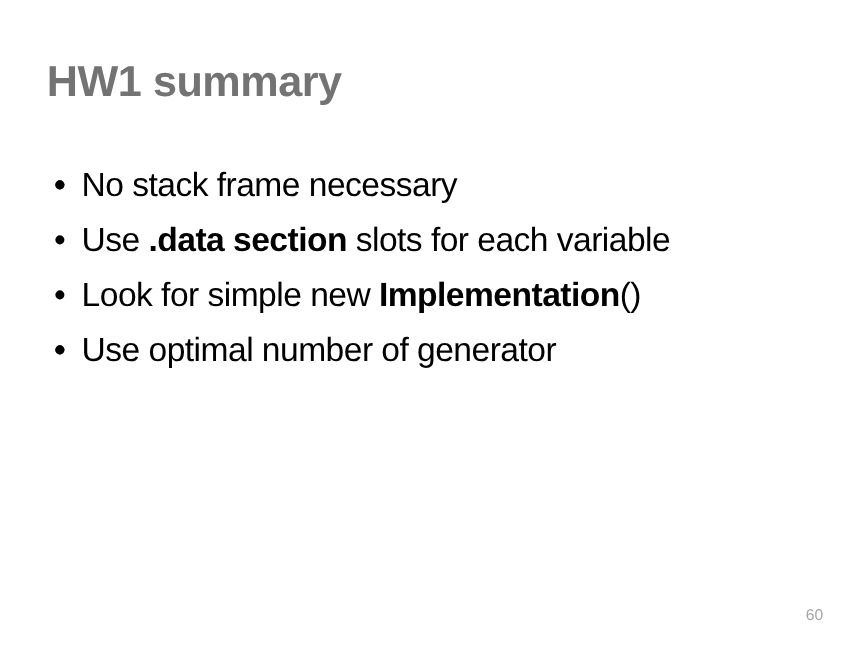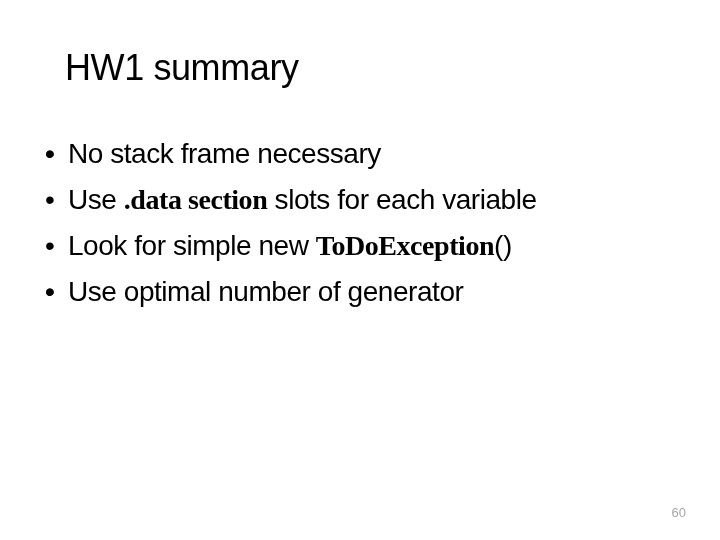--- a/index.html
+++ b/index.html
@@ -23,26 +23,25 @@
     width: 720px;
     height: 540px;
     background: #ffffff;
   }
 
   .slide-title {
     position: absolute;
     left: 39px;
     top: 47px;
     font-size: 36px;
-    font-weight: normal;
+    font-weight: bold;
     line-height: 42px;
     letter-spacing: -0.4px;
     white-space: nowrap;
-    color: #000000;
-    margin-left: 26px;
+    color: #737373;
   }
 
   .bullet-list {
     position: absolute;
     left: 40px;
     top: 131px;
     width: 630px;
     margin: 0;
     padding: 0;
     list-style: none;
@@ -68,21 +67,20 @@
     text-align: left;
     color: #000000;
   }
 
   .bullet-text {
     display: inline;
   }
 
   .bullet-text b {
     font-weight: bold;
-    font-family: Liberation Serif, serif;
   }
 
   .page-number {
     position: absolute;
     left: 660px;
     top: 505px;
     width: 26px;
     text-align: right;
     font-size: 13px;
     line-height: 16px;
@@ -93,20 +91,20 @@
 <body>
 
 <div class="slide">
 
   <div class="slide-title">HW1 summary</div>
 
   <ul class="bullet-list">
       <li class="bullet-item"><span class="bullet-marker">•</span></li>
       <li class="bullet-item"><span class="bullet-marker">•</span><span class="bullet-text"><span>No stack frame necessary</span></span></li>
       <li class="bullet-item"><span class="bullet-marker">•</span><span class="bullet-text"><span>Use </span><b>.data section</b><span> slots for each variable</span></span></li>
-      <li class="bullet-item"><span class="bullet-marker">•</span><span class="bullet-text"><span>Look for simple new </span><b>ToDoException</b><span>()</span></span></li>
+      <li class="bullet-item"><span class="bullet-marker">•</span><span class="bullet-text"><span>Look for simple new </span><b>Implementation</b><span>()</span></span></li>
       <li class="bullet-item"><span class="bullet-marker">•</span></li>
       <li class="bullet-item"><span class="bullet-marker">•</span><span class="bullet-text"><span>Use optimal number of generator</span></span></li>
     </ul>
 
   <div class="page-number">60</div>
 
 </div>
 
 </body></html>

